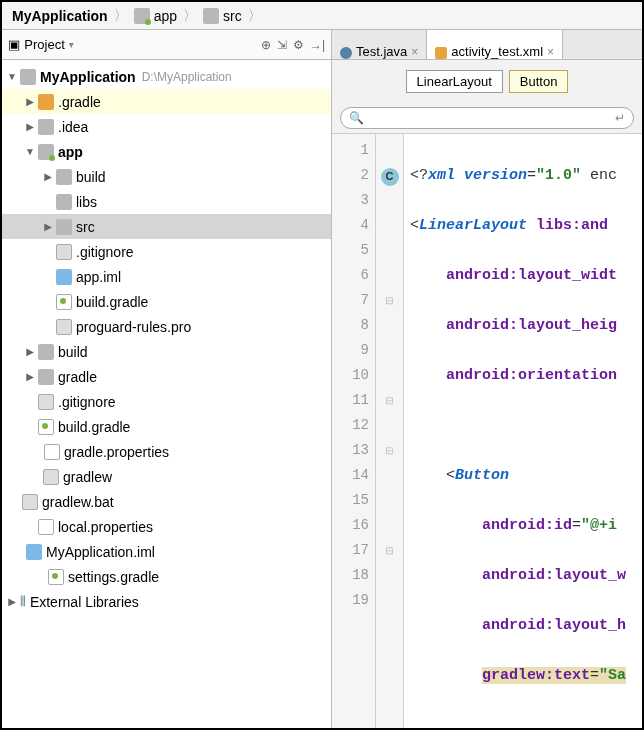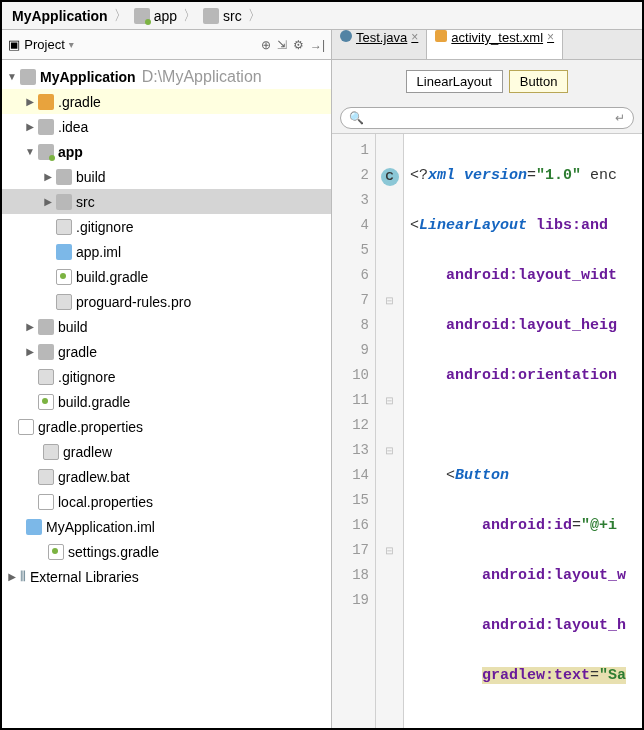--- a/index.html
+++ b/index.html
@@ -13,36 +13,36 @@
 .sidebar-header { display: flex; align-items: center; height: 30px; border-bottom: 1px solid #bbb; padding: 0 6px; background: #fafafa; }
 .sidebar-title { flex: 1; display: flex; align-items: center; gap: 4px; font-size: 13px; }
 .sidebar-tools { display: flex; gap: 6px; color: #666; }
 .sidebar-tools span { cursor: pointer; font-size: 12px; }
 .tree { flex: 1; overflow: auto; padding: 4px 0; font-size: 14px; }
 .tree-item { display: flex; align-items: center; height: 25px; padding: 0 4px; cursor: pointer; white-space: nowrap; }
 .tree-item.selected { background: #d5d5d5; }
 .tree-item.highlighted { background: #ffffe0; }
 .tree-label { }
 .tree-label.bold { font-weight: bold; }
-.tree-path { color: #999; margin-left: 6px; font-size: 16px; }
+.tree-path { color: #999; margin-left: 6px; font-size: 12px; }
 .caret { width: 12px; display: inline-block; text-align: center; color: #666; font-size: 10px; margin-right: 2px; }
 .icon { width: 16px; height: 16px; margin-right: 4px; display: inline-flex; align-items: center; justify-content: center; font-size: 11px; }
 .folder-orange { background: #e8a33d; border-radius: 2px; }
 .folder-gray { background: #b8b8b8; border-radius: 2px; }
 .folder-app { background: #b8b8b8; border-radius: 2px; position: relative; }
 .folder-app::after { content: ""; position: absolute; right: -1px; bottom: -1px; width: 6px; height: 6px; background: #7cb342; border-radius: 50%; }
 .file-gray { background: #ddd; border: 1px solid #aaa; border-radius: 2px; }
 .file-green { background: #fff; border: 1px solid #aaa; border-radius: 2px; position: relative; }
 .file-green::after { content: ""; position: absolute; left: 3px; top: 3px; width: 6px; height: 6px; background: #7cb342; border-radius: 50%; }
 .file-prop { background: #fff; border: 1px solid #aaa; border-radius: 2px; }
 .file-iml { background: #7cb8e8; border-radius: 2px; }
 .libs-icon { color: #607d8b; font-size: 14px; }
 .editor { flex: 1; display: flex; flex-direction: column; overflow: hidden; background: #f2f2f2; }
 .tabs { display: flex; height: 30px; border-bottom: 1px solid #bbb; background: #e8e8e8; }
-.tab { display: flex; align-items: flex-start; padding: 0 8px; border-right: 1px solid #bbb; gap: 4px; font-size: 13px; cursor: pointer; text-decoration: underline; }
+.tab { display: flex; align-items: flex-end; padding: 0 8px; border-right: 1px solid #bbb; gap: 4px; font-size: 13px; cursor: pointer; }
 .tab.active { background: #fff; }
 .tab-close { color: #888; font-size: 12px; }
 .tab-icon { width: 12px; height: 12px; display: inline-block; }
 .java-icon { background: #5283a4; border-radius: 50%; }
 .xml-icon { background: #e8a33d; border-radius: 2px; }
 .nav-bar { display: flex; justify-content: center; gap: 6px; padding: 10px; background: #f2f2f2; }
 .nav-btn { padding: 3px 10px; border: 1px solid #999; background: #fff; font-size: 13px; cursor: pointer; }
 .nav-btn.active { background: #fffde0; border-color: #b8a656; }
 .search-row { padding: 4px 8px; background: #f2f2f2; }
 .search-box { display: flex; align-items: center; border: 1px solid #aaa; border-radius: 12px; background: #fff; padding: 2px 8px; height: 22px; }
@@ -114,20 +114,24 @@
       <div class="tree-item" style="padding-left:22px">
         <span class="caret">▼</span>
         <span class="icon folder-app"></span>
         <span class="tree-label bold">app</span>
       </div>
       <div class="tree-item" style="padding-left:40px">
         <span class="caret">▶</span>
         <span class="icon folder-gray"></span>
         <span class="tree-label">build</span>
       </div>
+      <div class="tree-item" style="padding-left:54px">
+        <span class="icon folder-gray"></span>
+        <span class="tree-label">libs</span>
+      </div>
       <div class="tree-item selected" style="padding-left:40px">
         <span class="caret">▶</span>
         <span class="icon folder-gray"></span>
         <span class="tree-label">src</span>
       </div>
       <div class="tree-item" style="padding-left:54px">
         <span class="icon file-gray"></span>
         <span class="tree-label">.gitignore</span>
       </div>
       <div class="tree-item" style="padding-left:54px">
@@ -153,29 +157,29 @@
         <span class="tree-label">gradle</span>
       </div>
       <div class="tree-item" style="padding-left:36px">
         <span class="icon file-gray"></span>
         <span class="tree-label">.gitignore</span>
       </div>
       <div class="tree-item" style="padding-left:36px">
         <span class="icon file-green"></span>
         <span class="tree-label">build.gradle</span>
       </div>
-      <div class="tree-item" style="padding-left:16px">
+      <div class="tree-item" style="padding-left:42px">
         <span class="icon file-prop"></span>
         <span class="tree-label">gradle.properties</span>
       </div>
       <div class="tree-item" style="padding-left:41px">
         <span class="icon file-gray"></span>
         <span class="tree-label">gradlew</span>
       </div>
-      <div class="tree-item" style="padding-left:36px">
+      <div class="tree-item" style="padding-left:20px">
         <span class="icon file-gray"></span>
         <span class="tree-label">gradlew.bat</span>
       </div>
       <div class="tree-item" style="padding-left:36px">
         <span class="icon file-prop"></span>
         <span class="tree-label">local.properties</span>
       </div>
       <div class="tree-item" style="padding-left:24px">
         <span class="icon file-iml"></span>
         <span class="tree-label">MyApplication.iml</span>

